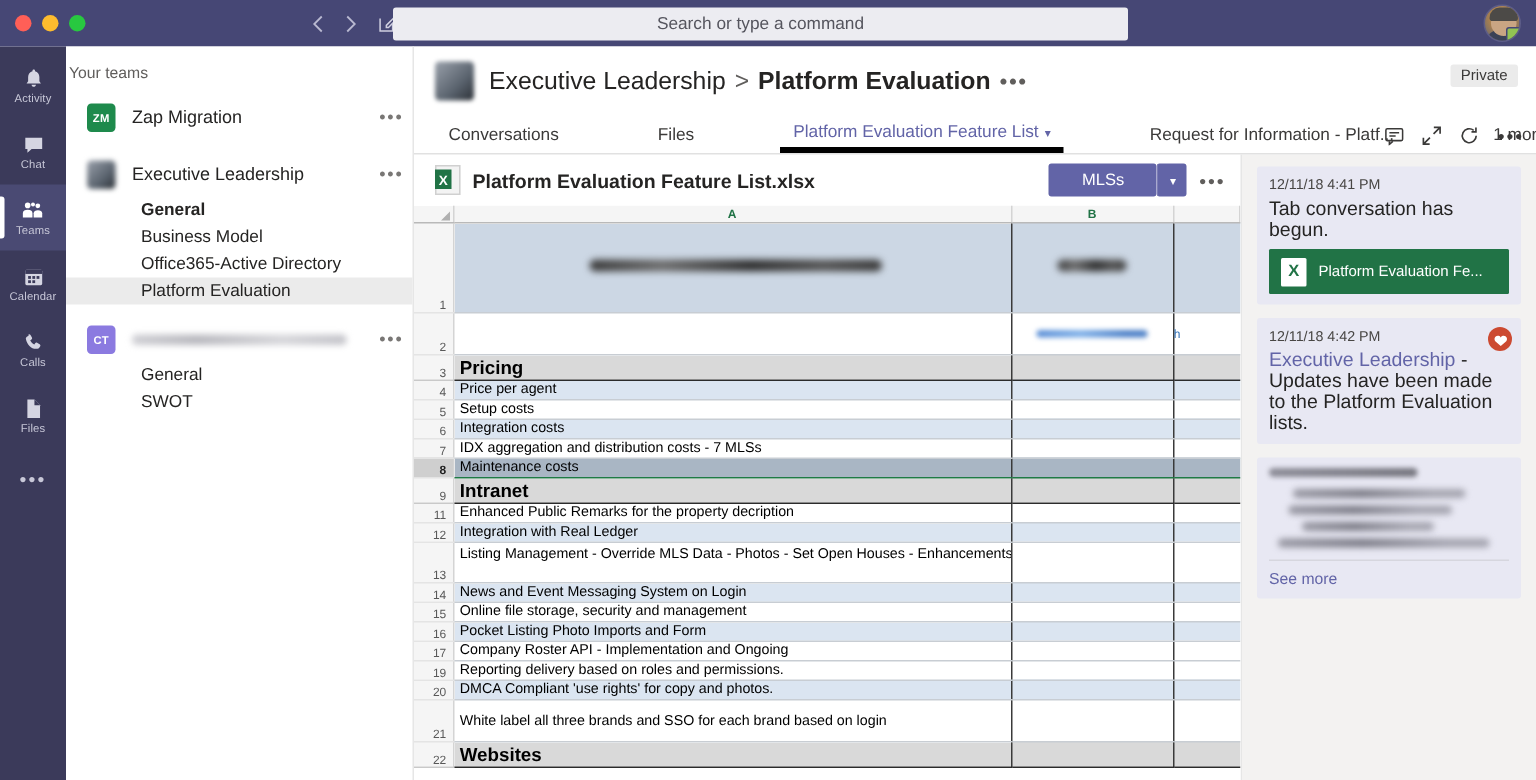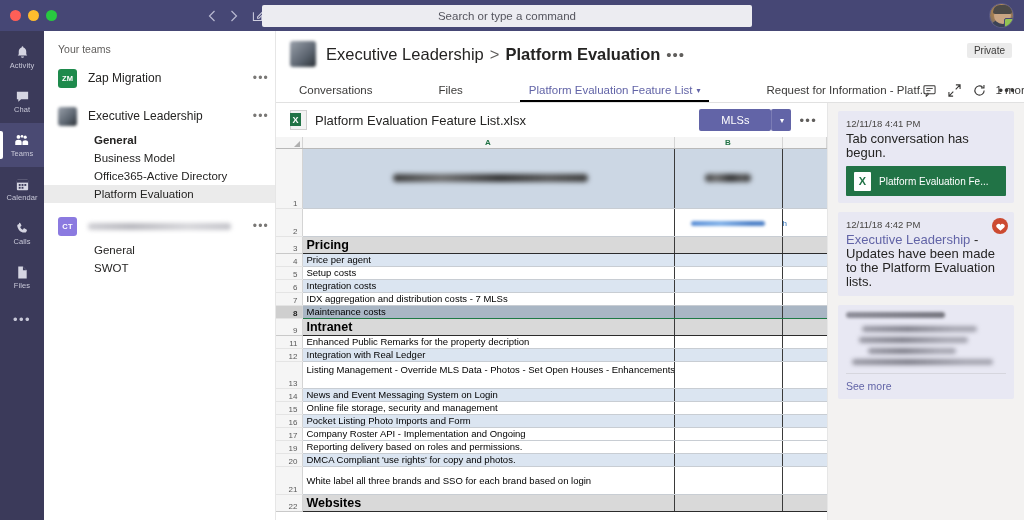--- a/index.html
+++ b/index.html
@@ -79,21 +79,21 @@
   .rail-item .ri-label { font-size: 7.5px; letter-spacing: .1px; }
   .rail-item svg { display: block; }
   .rail-dots { height: 40px; display:flex; align-items:center; justify-content:center; color:#c8c8d8; letter-spacing:1.5px; font-size:13px;}
 
   
   .sidebar {
     width: 232px; flex: 0 0 232px; background: #ffffff;
     border-right: 1px solid #e6e6e6; padding-top: 12px;
     font-size: 12px; color: #252423; position: relative;
   }
-  .yourteams { font-size: 10.5px; color: #605e5c; padding: 0 0 8px 14px; }
+  .yourteams { font-size: 10.5px; color: #605e5c; padding: 0 0 8px 2px; }
   .team-row {
     display: flex; align-items: center; height: 30px; padding: 0 6px 0 14px;
     cursor: default; position: relative;
   }
   .team-av {
     width: 19px; height: 19px; border-radius: 3px; flex: 0 0 19px;
     display: flex; align-items: center; justify-content: center;
     font-size: 7.5px; color: #fff; font-weight: bold; letter-spacing: .2px;
   }
   .team-av.photo {
@@ -136,40 +136,40 @@
 
   .tabbar {
     display: flex; align-items: flex-end; height: 26px;
     margin: 10px 0 0 0; padding-left: 14px;
     border-bottom: 1px solid #e1e1e1; position: relative; gap: 48px;
   }
   .tab {
     font-size: 11.5px; color: #3b3a39; padding: 0 9px 6px 9px;
     display: flex; align-items: center; gap: 4px; cursor: default; white-space: nowrap;
   }
-  .tab.active { color: #6264a7; border-bottom: 2px solid #000000; padding-bottom: 4px; }
+  .tab.active { color: #6264a7; border-bottom: 4px solid #000000; padding-bottom: 4px; }
   .tab .chev { font-size: 8px; }
   .tab-plus { font-size: 15px; color: #3b3a39; padding: 0 10px 5px 10px; cursor: default; }
   .tabbar-actions {
     position: absolute; right: 8px; bottom: 5px;
     display: flex; align-items: center; gap: 12px; color: #3b3a39;
   }
   .tabbar-actions .ic { cursor: default; display: flex; }
 
   .content { flex: 1; display: flex; min-height: 0; }
 
   
   .docpane { flex: 1; min-width: 0; display: flex; flex-direction: column; background: #fff; border-right:1px solid #e6e6e6;}
   .dochead {
     height: 34px; display: flex; align-items: center; padding: 0 10px 0 14px; gap: 8px;
   }
   .xl-icon { width: 17px; height: 20px; position: relative; flex: 0 0 17px; }
   .xl-icon .pg { position: absolute; inset: 0; background: #f3f3f3; border: 1px solid #d0d0d0; }
   .xl-icon .grn { position: absolute; left: 0; top: 3px; width: 11px; height: 13px; background: #217346; color:#fff; font-size:9px; font-weight:bold; display:flex; align-items:center; justify-content:center; }
-  .docname { font-size: 13px; font-weight: normal; color: #252423; }
+  .docname { font-size: 13px; font-weight: bold; color: #252423; }
   .doc-actions { margin-left: auto; display: flex; align-items: center; gap: 8px; }
   .btn-edit {
     background: #6264a7; color: #fff; font-size: 11px;
     height: 22px; padding: 0 22px; display: flex; align-items: center;
     border: none; border-radius: 2px; cursor: default;
   }
   .btn-edit-caret {
     background: #6264a7; color: #fff; font-size: 8px;
     height: 22px; width: 20px; display: flex; align-items: center; justify-content: center;
     border-left: 1px solid #7b7cb5; border-radius: 2px; cursor: default; margin-left: -8px;

